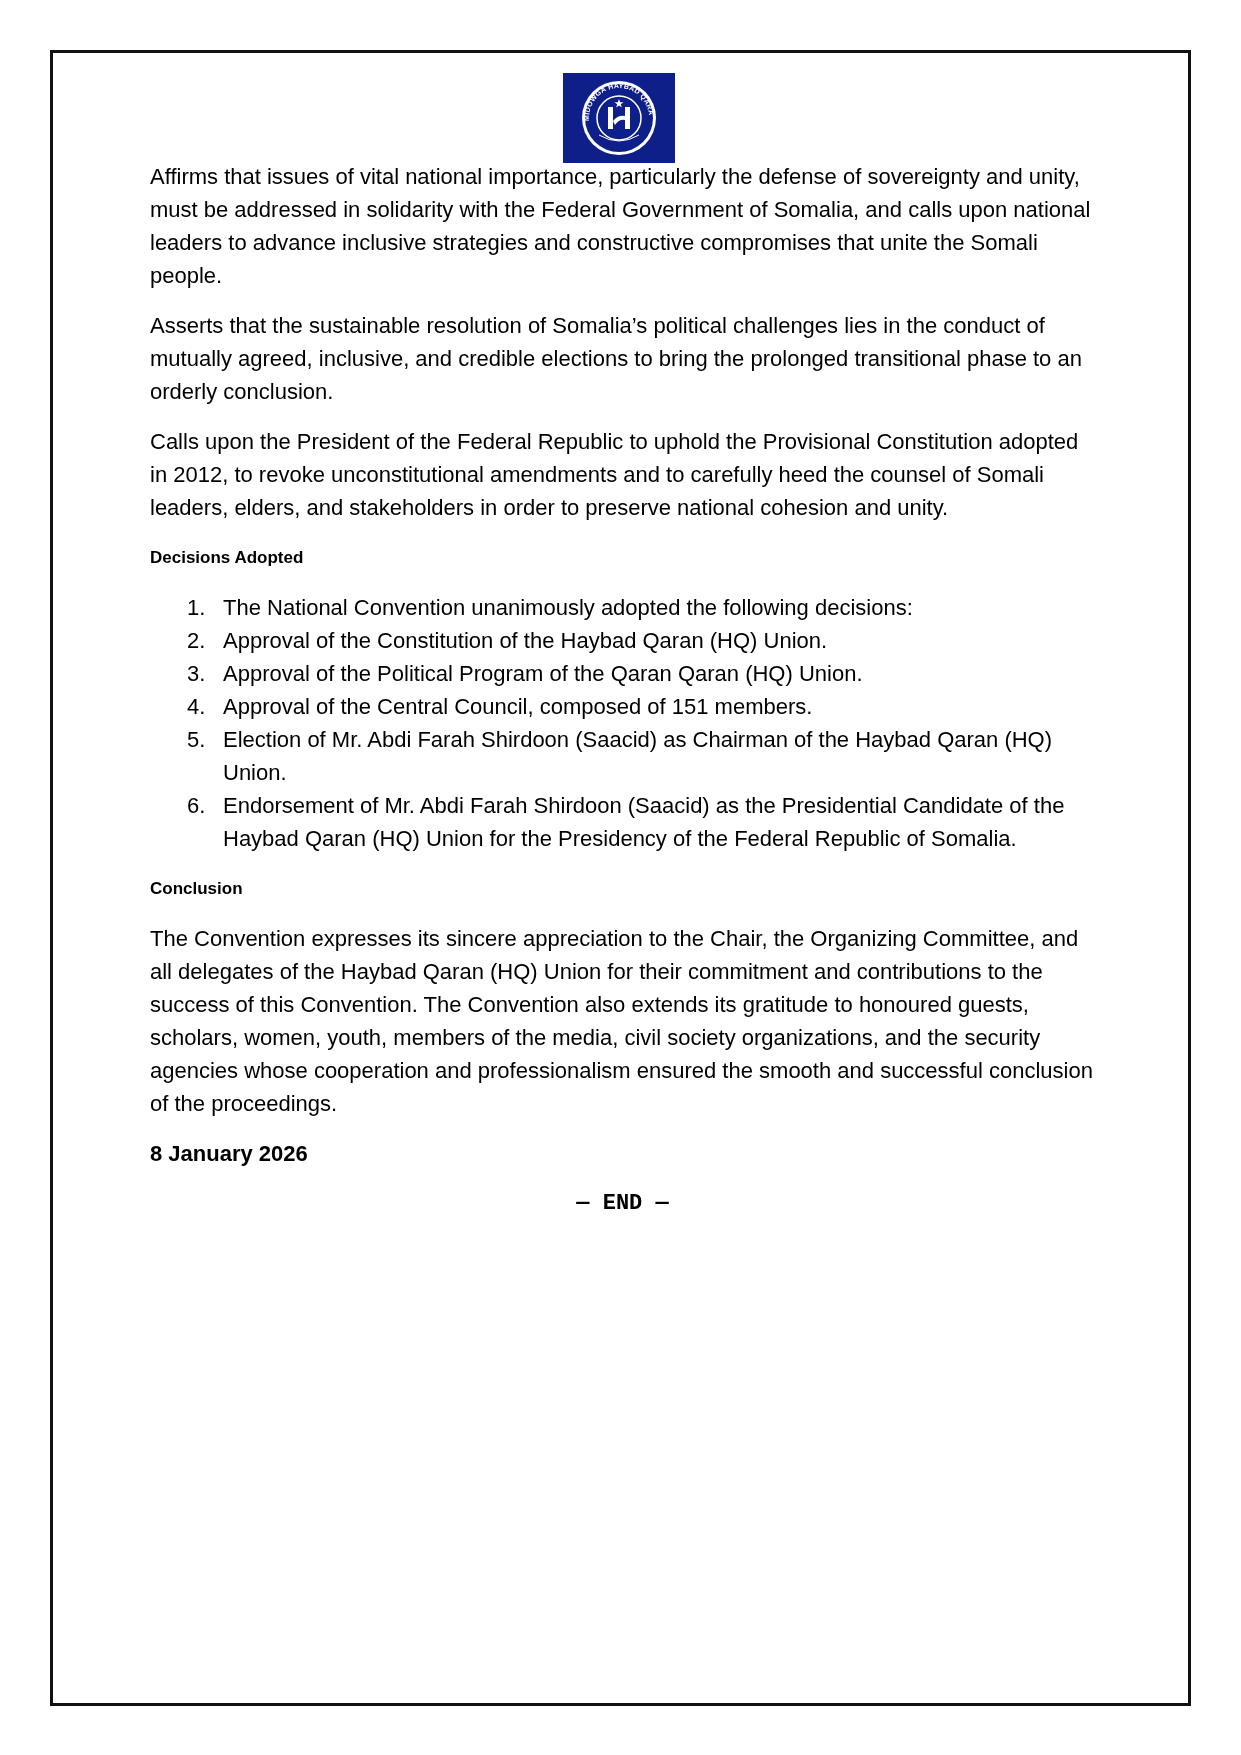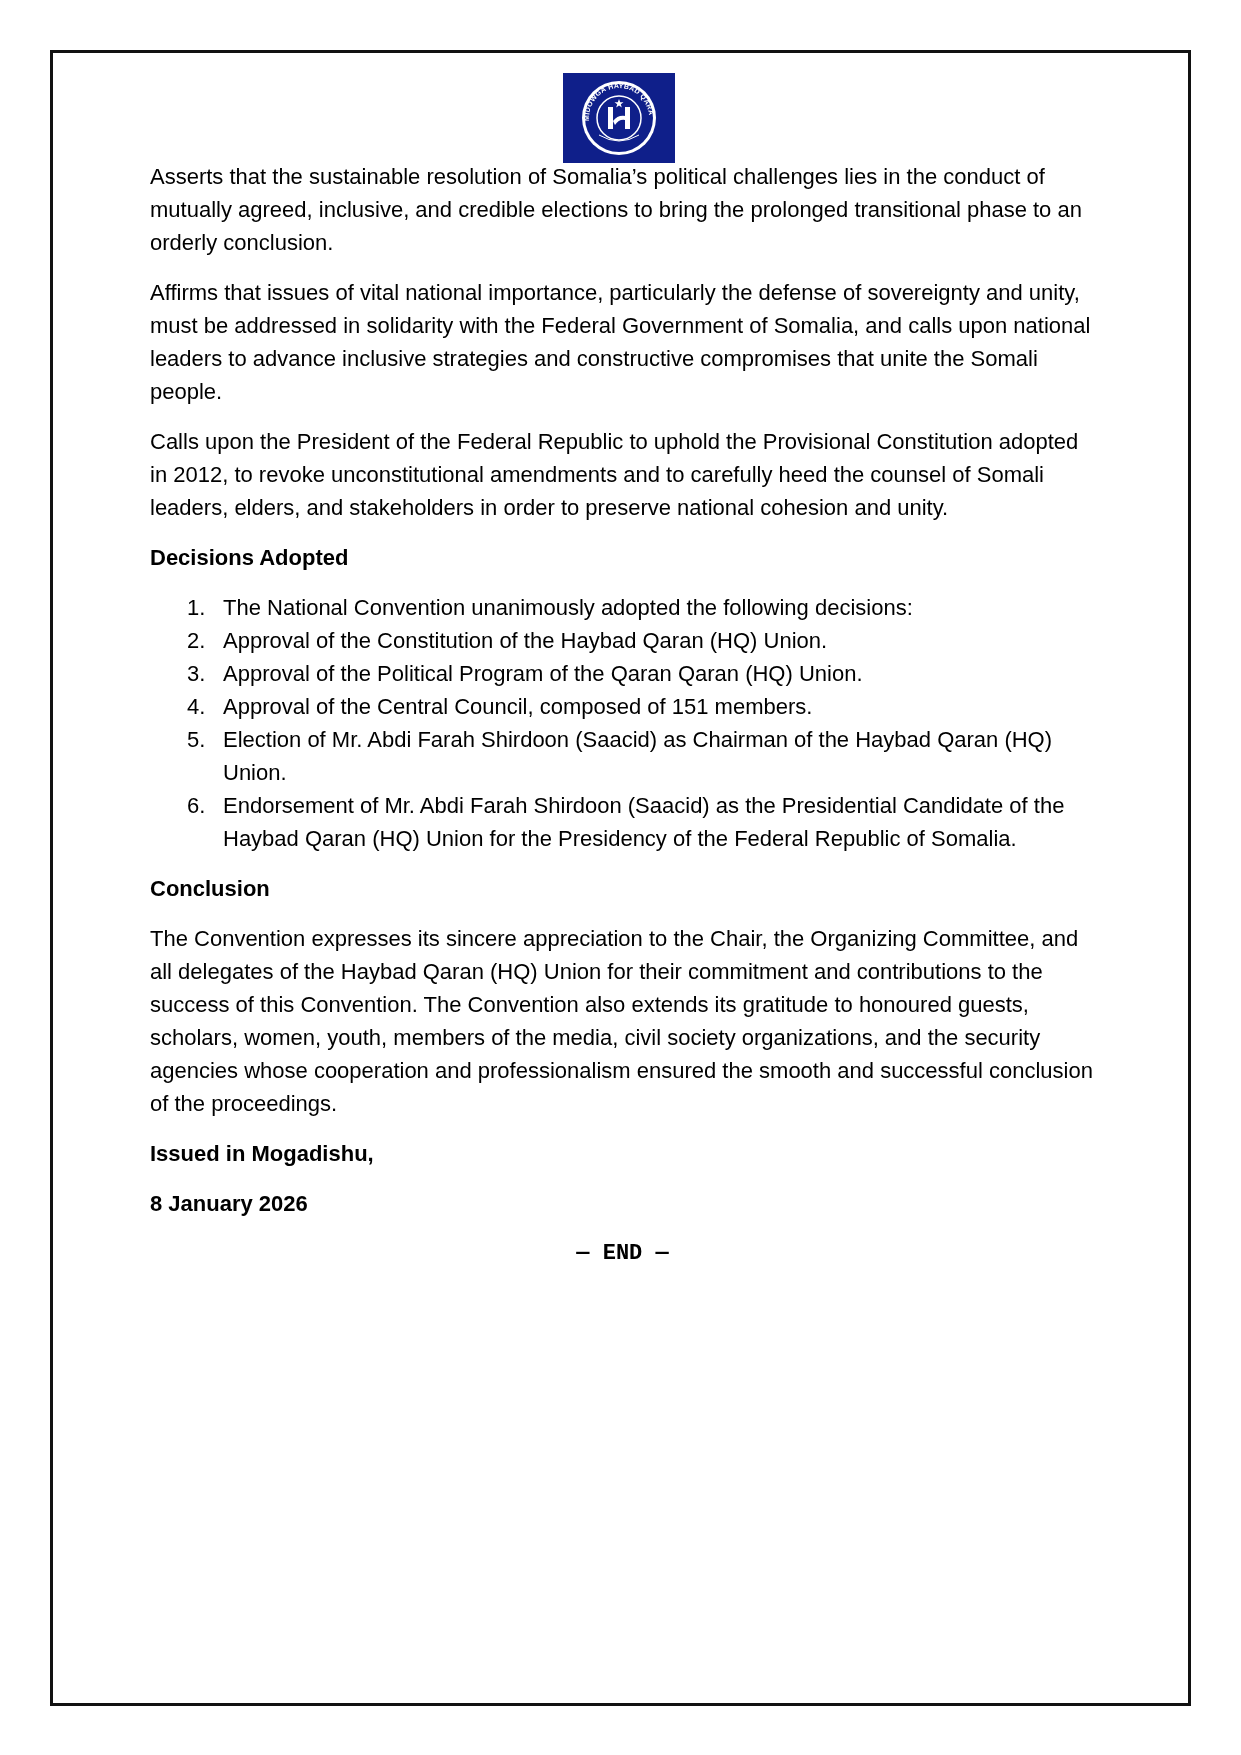--- a/index.html
+++ b/index.html
@@ -5,21 +5,21 @@
   html, body { margin:0; padding:0; background:#ffffff; }
   body { width:1241px; height:1755px; position:relative; overflow:hidden;
          font-family:"Liberation Sans", sans-serif; color:#000; }
   .frame { position:absolute; left:50px; top:50px; width:1135px; height:1650px;
            border:3px solid #111; box-sizing:content-box; }
   .logo { position:absolute; left:563px; top:73px; width:112px; height:90px; background:#0f1f8a; }
   .logo svg { display:block; }
   .content { position:absolute; left:150px; top:160px; width:945px;
              font-size:22px; line-height:33px; }
   .content p { margin:0 0 17px 0; }
-  .content h3 { margin:0 0 17px 0; font-size:22px; line-height:33px; font-weight:bold; }
+  .content h3 { margin:0 0 17px 0; font-size:17px; line-height:33px; font-weight:bold; }
   ol.decisions { margin:0 0 17px 0; padding:0; list-style:none; }
   ol.decisions li { position:relative; padding-left:73px; }
   ol.decisions li .num { position:absolute; left:37px; top:0; }
   .bold { font-weight:bold; }
   .end { text-align:center; font-weight:bold; margin-top:0;font-family:Liberation Mono, monospace; }
 </style>
 </head>
 <body>
 
 <div class="frame"></div>
@@ -37,33 +37,32 @@
     </text>
     <polygon points="56,26 57.2,29.2 60.5,29.2 57.8,31.2 58.8,34.4 56,32.4 53.2,34.4 54.2,31.2 51.5,29.2 54.8,29.2" fill="#ffffff"></polygon>
     <rect x="45" y="34" width="5" height="22" fill="#ffffff"></rect>
     <rect x="62" y="34" width="5" height="22" fill="#ffffff"></rect>
     <path d="M50,48 Q56,40 66,44 L62,47 Q56,46 52,52 Z" fill="#ffffff"></path>
     <path d="M36,62 Q56,74 76,62" fill="none" stroke="#ffffff" stroke-width="1"></path>
   </svg>
 </div>
 
 <div class="content">
+  <p>Affirms that issues of vital national importance, particularly the defense of sovereignty and unity, must be addressed in solidarity with the Federal Government of Somalia, and calls upon national leaders to advance inclusive strategies and constructive compromises that unite the Somali people.</p>
   <p>Asserts that the sustainable resolution of Somalia’s political challenges lies in the conduct of mutually agreed, inclusive, and credible elections to bring the prolonged transitional phase to an orderly conclusion.</p>
-  <p>Affirms that issues of vital national importance, particularly the defense of sovereignty and unity, must be addressed in solidarity with the Federal Government of Somalia, and calls upon national leaders to advance inclusive strategies and constructive compromises that unite the Somali people.</p>
   <p>Calls upon the President of the Federal Republic to uphold the Provisional Constitution adopted in 2012, to revoke unconstitutional amendments and to carefully heed the counsel of Somali leaders, elders, and stakeholders in order to preserve national cohesion and unity.</p>
 
   <h3>Decisions Adopted</h3>
   <ol class="decisions">
     <li><span class="num">1.</span><span>The National Convention unanimously adopted the following decisions:</span></li>
     <li><span class="num">2.</span><span>Approval of the Constitution of the Haybad Qaran (HQ) Union.</span></li>
     <li><span class="num">3.</span><span>Approval of the Political Program of the Qaran Qaran (HQ) Union.</span></li>
     <li><span class="num">4.</span><span>Approval of the Central Council, composed of 151 members.</span></li>
     <li><span class="num">5.</span><span>Election of Mr. Abdi Farah Shirdoon (Saacid) as Chairman of the Haybad Qaran (HQ) Union.</span></li>
     <li><span class="num">6.</span><span>Endorsement of Mr. Abdi Farah Shirdoon (Saacid) as the Presidential Candidate of the Haybad Qaran (HQ) Union for the Presidency of the Federal Republic of Somalia.</span></li>
   </ol>
 
   <h3>Conclusion</h3>
   <p>The Convention expresses its sincere appreciation to the Chair, the Organizing Committee, and all delegates of the Haybad Qaran (HQ) Union for their commitment and contributions to the success of this Convention. The Convention also extends its gratitude to honoured guests, scholars, women, youth, members of the media, civil society organizations, and the security agencies whose cooperation and professionalism ensured the smooth and successful conclusion of the proceedings.</p>
 
-  <p class="bold">Issued in Mogadishu,</p>
   <p class="bold">8 January 2026</p>
   <p class="end">— END —</p>
 </div>
 
 </body></html>

